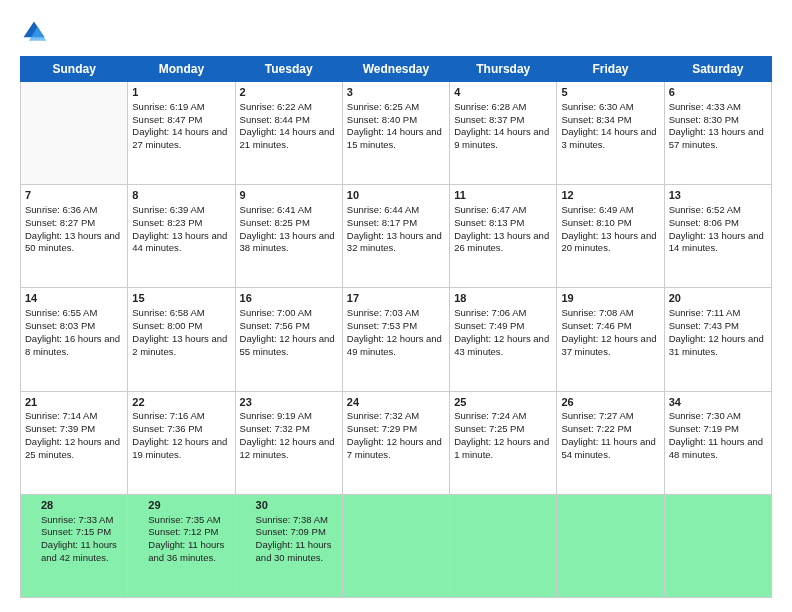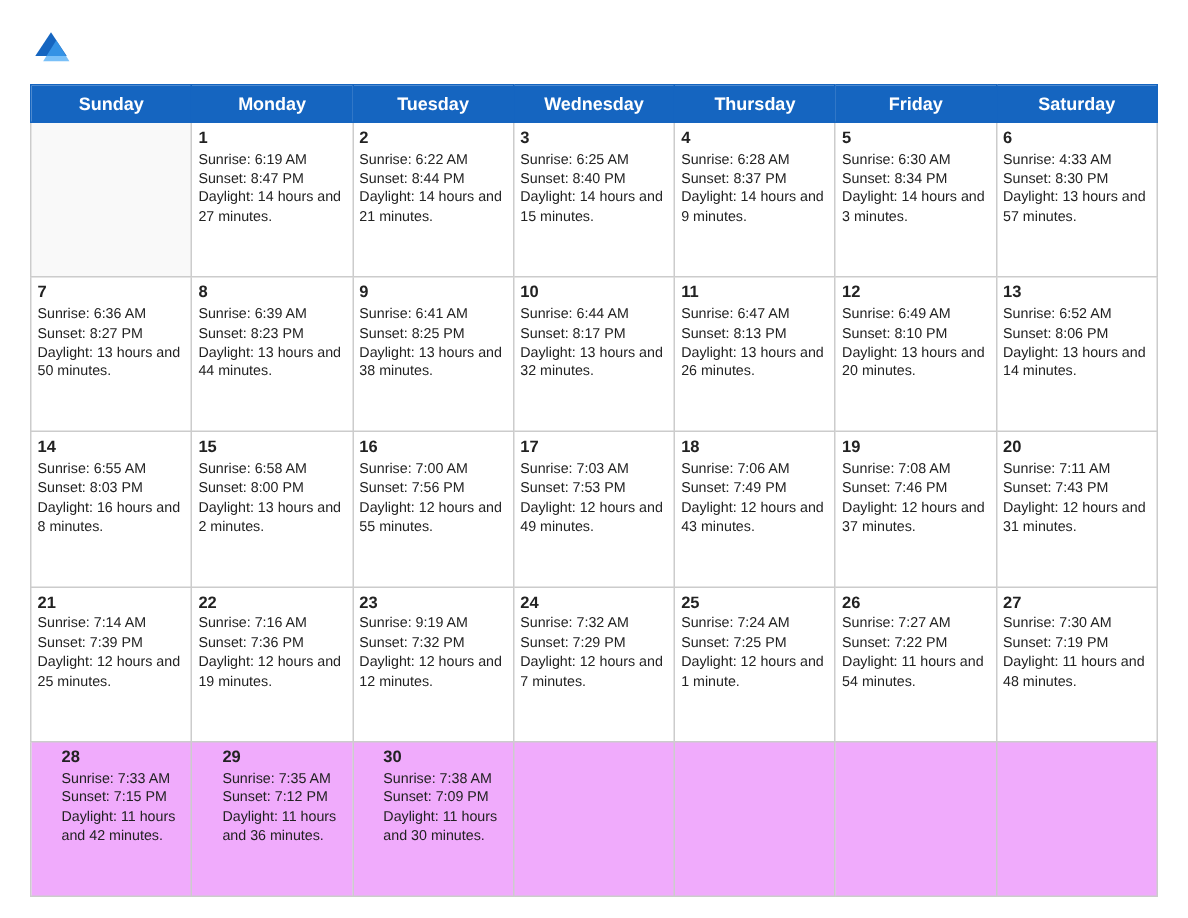--- a/index.html
+++ b/index.html
@@ -72,21 +72,21 @@
       vertical-align: top;
       padding: 3px 4px;
       font-size: 9.5px;
       color: #222;
       line-height: 1.35;
     }
     .calendar td.empty {
       background: #f9f9f9;
     }
     .calendar td.last-row {
-      background: #f0abfc;
+      background: #86efac;
       padding-left: 20px;
     }
     .day-num {
       font-size: 11px;
       font-weight: bold;
       display: block;
       margin-bottom: 1px;
     }
     .sun-info {
       display: block;
@@ -289,21 +289,21 @@
             <span class="sun-info">Sunset: 7:25 PM</span>
             <span class="sun-info">Daylight: 12 hours and 1 minute.</span>
           </td>
           <td>
             <span class="day-num">26</span>
             <span class="sun-info">Sunrise: 7:27 AM</span>
             <span class="sun-info">Sunset: 7:22 PM</span>
             <span class="sun-info">Daylight: 11 hours and 54 minutes.</span>
           </td>
           <td>
-            <span class="day-num">27</span>
+            <span class="day-num">34</span>
             <span class="sun-info">Sunrise: 7:30 AM</span>
             <span class="sun-info">Sunset: 7:19 PM</span>
             <span class="sun-info">Daylight: 11 hours and 48 minutes.</span>
           </td>
         </tr>
         <tr>
           <td class="last-row">
             <span class="day-num">28</span>
             <span class="sun-info">Sunrise: 7:33 AM</span>
             <span class="sun-info">Sunset: 7:15 PM</span>

